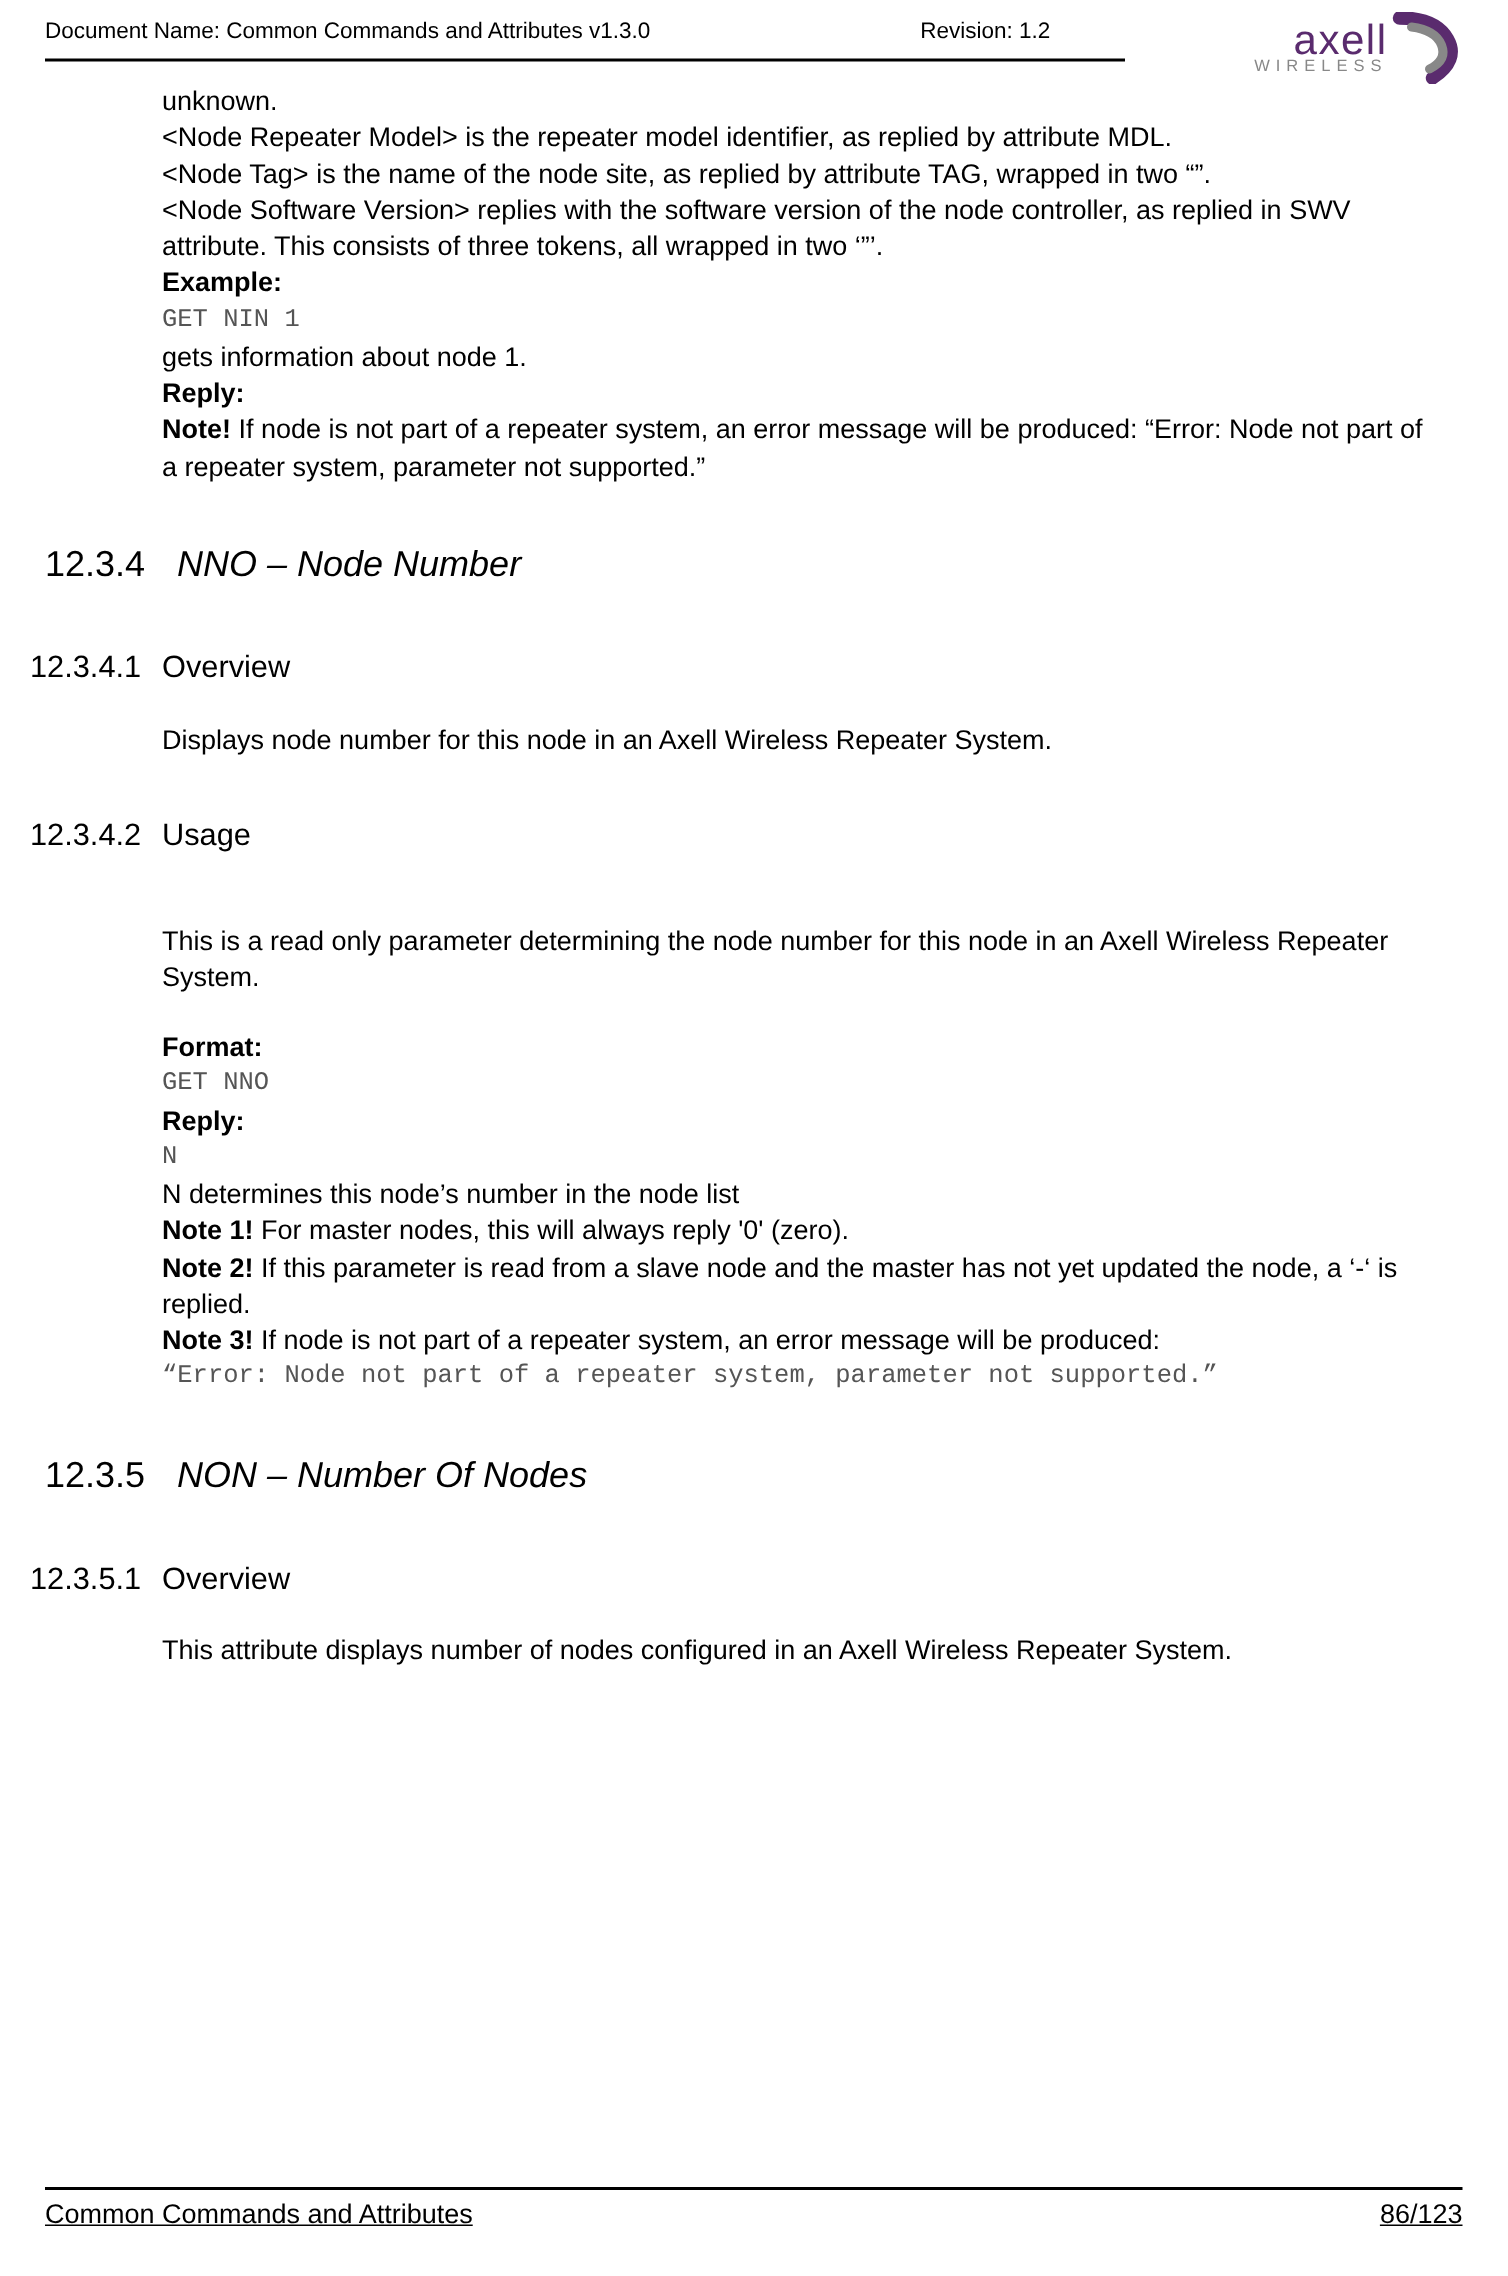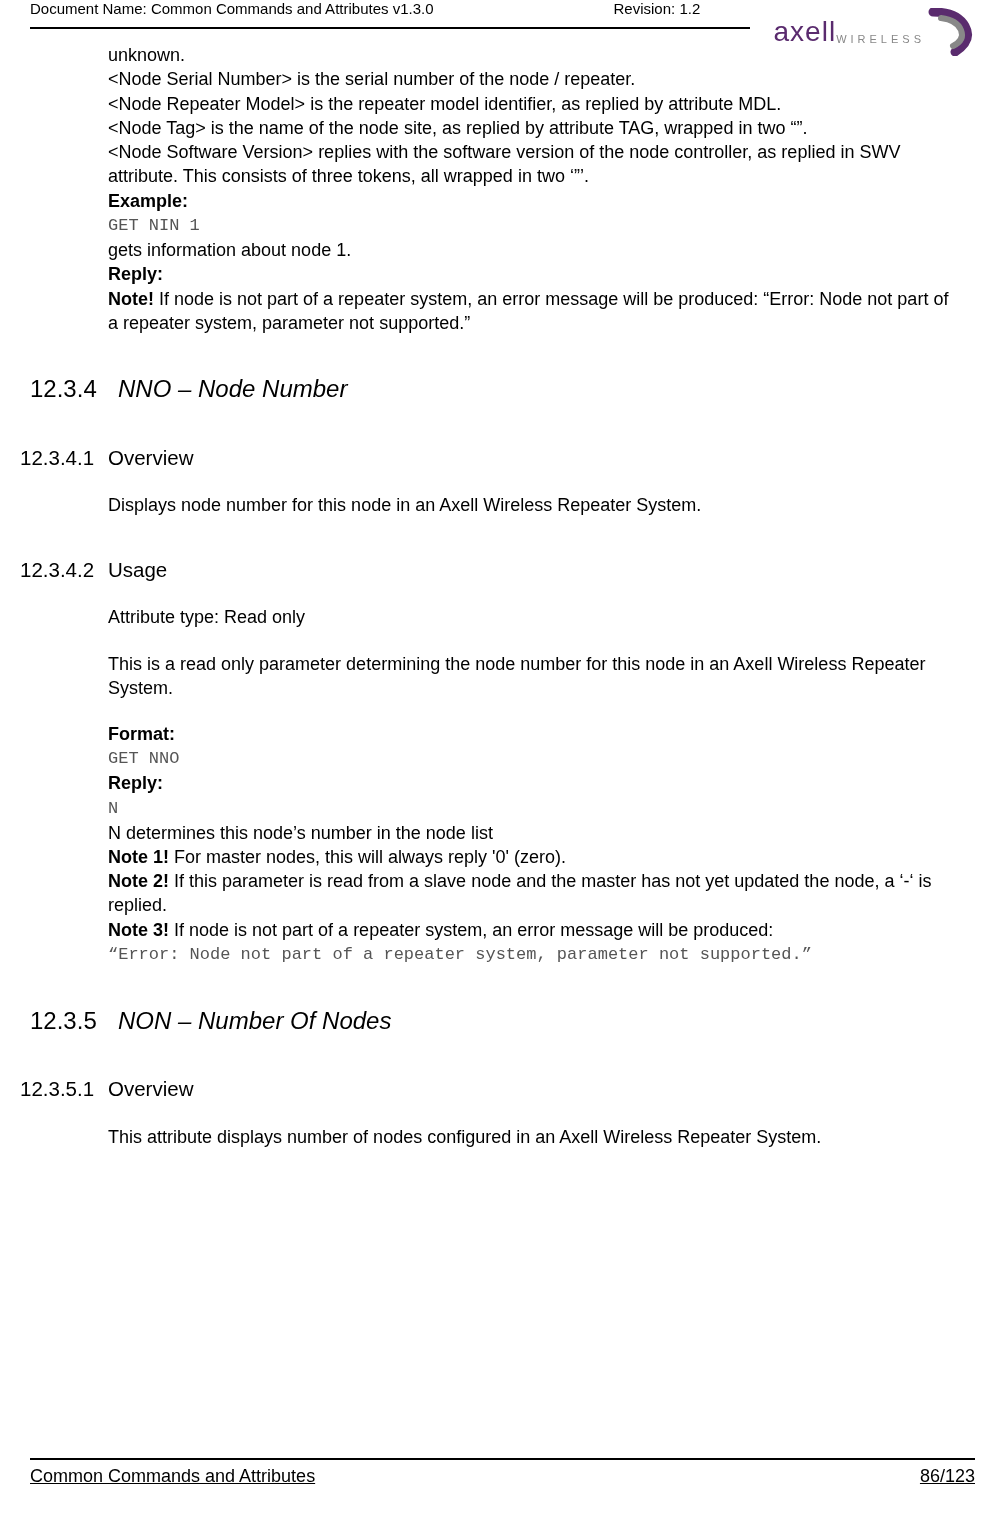--- a/index.html
+++ b/index.html
@@ -8,33 +8,34 @@
       height: 1517px;
       background: #fff;
       font-family: Verdana, Geneva, sans-serif;
       color: #000;
       position: relative;
       padding: 0 30px;
     }
     .header-row {
       display: flex;
       align-items: flex-start;
+      padding-top: 12px;
       font-size: 15px;
     }
     .revision { margin-left: 180px; }
     .logo {
       position: absolute;
       right: 30px;
       top: 8px;
       display: flex;
       align-items: center;
     }
     .logo-text {
       display: flex;
-      flex-direction: row;
+      flex-direction: column;
       align-items: flex-end;
       margin-right: 2px;
     }
     .logo-axell {
       font-size: 28px;
       font-weight: 300;
       color: #5a2b6e;
       letter-spacing: 1px;
       line-height: 0.9;
     }
@@ -134,21 +135,20 @@
   </div>
   <svg class="logo-mark" viewBox="0 0 48 48">
     <path d="M6 4 Q30 4 38 18 Q46 32 28 44" fill="none" stroke="#5a2b6e" stroke-width="9" stroke-linecap="round"></path>
     <path d="M14 10 Q30 12 34 22 Q38 32 26 38" fill="none" stroke="#888" stroke-width="6" stroke-linecap="round"></path>
   </svg>
 </div>
 <hr class="hr-top">
 
 <div class="content">
   <p>unknown.</p>
-  <p>&lt;Node Serial Number&gt; is the serial number of the node / repeater.</p>
   <p>&lt;Node Repeater Model&gt; is the repeater model identifier, as replied by attribute MDL.</p>
   <p>&lt;Node Tag&gt; is the name of the node site, as replied by attribute TAG, wrapped in two “”.</p>
   <p>&lt;Node Software Version&gt; replies with the software version of the node controller, as replied in SWV attribute. This consists of three tokens, all wrapped in two ‘”’.</p>
   <p class="bold">Example:</p>
   <p class="mono">GET NIN 1</p>
   <p>gets information about node 1.</p>
   <p class="bold">Reply:</p>
   <p><span class="bold">Note!</span><span> If node is not part of a repeater system, an error message will be produced: “Error: Node not part of a repeater system, parameter not supported.”</span></p>
 
   <div class="gap-lg"></div>
@@ -164,21 +164,20 @@
   </div>
   <div class="gap-md"></div>
   <p>Displays node number for this node in an Axell Wireless Repeater System.</p>
 
   <div class="gap-lg"></div>
   <div class="sub-row">
     <div class="sub-num">12.3.4.2</div>
     <div class="sub-title">Usage</div>
   </div>
   <div class="gap-md"></div>
-  <p>Attribute type: Read only</p>
   <div class="gap-md"></div>
   <p>This is a read only parameter determining the node number for this node in an Axell Wireless Repeater System.</p>
   <div class="gap-md"></div>
   <p class="bold">Format:</p>
   <p class="mono">GET NNO</p>
   <p class="bold">Reply:</p>
   <p class="mono">N</p>
   <p>N determines this node’s number in the node list</p>
   <p><span class="bold">Note 1!</span><span> For master nodes, this will always reply '0' (zero).</span></p>
   <p><span class="bold">Note 2!</span><span> If this parameter is read from a slave node and the master has not yet updated the node, a ‘-‘ is replied.</span></p>

